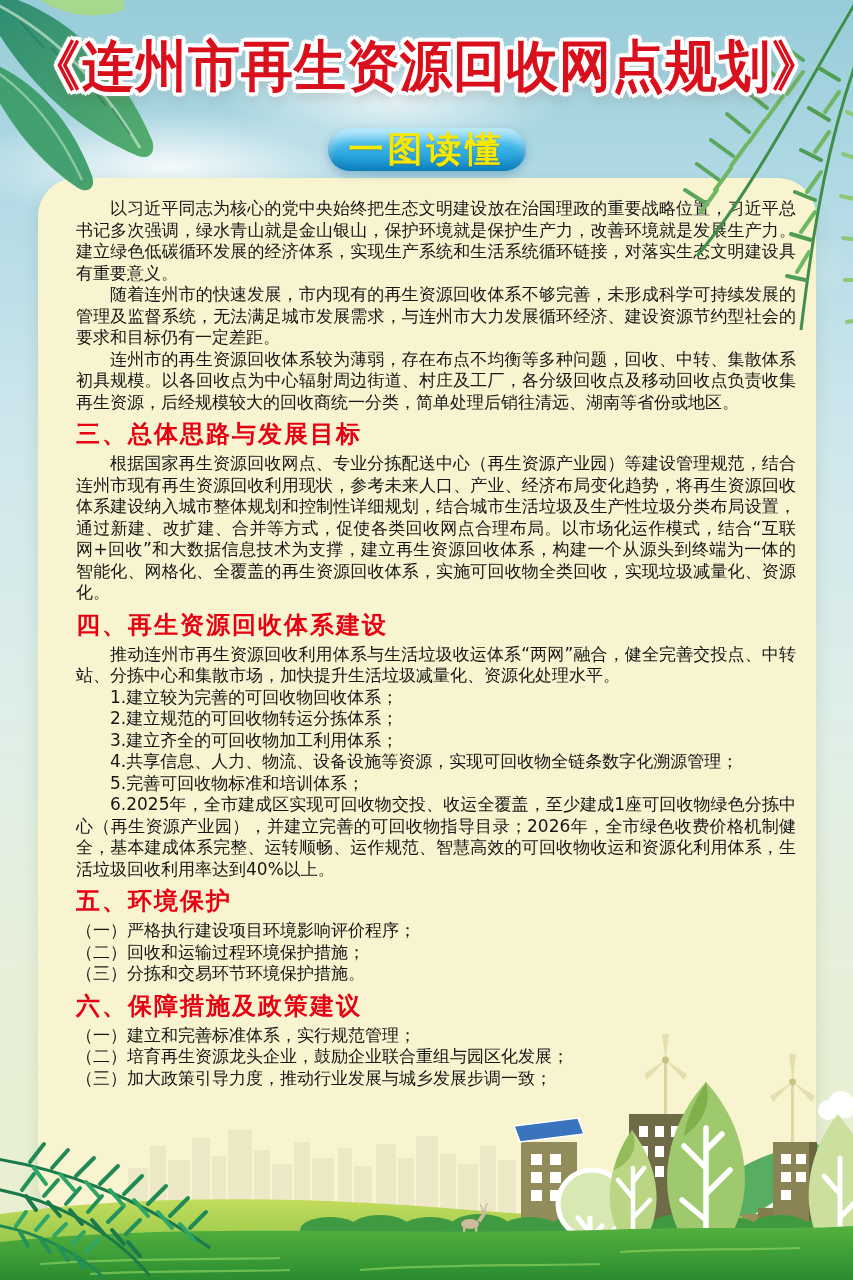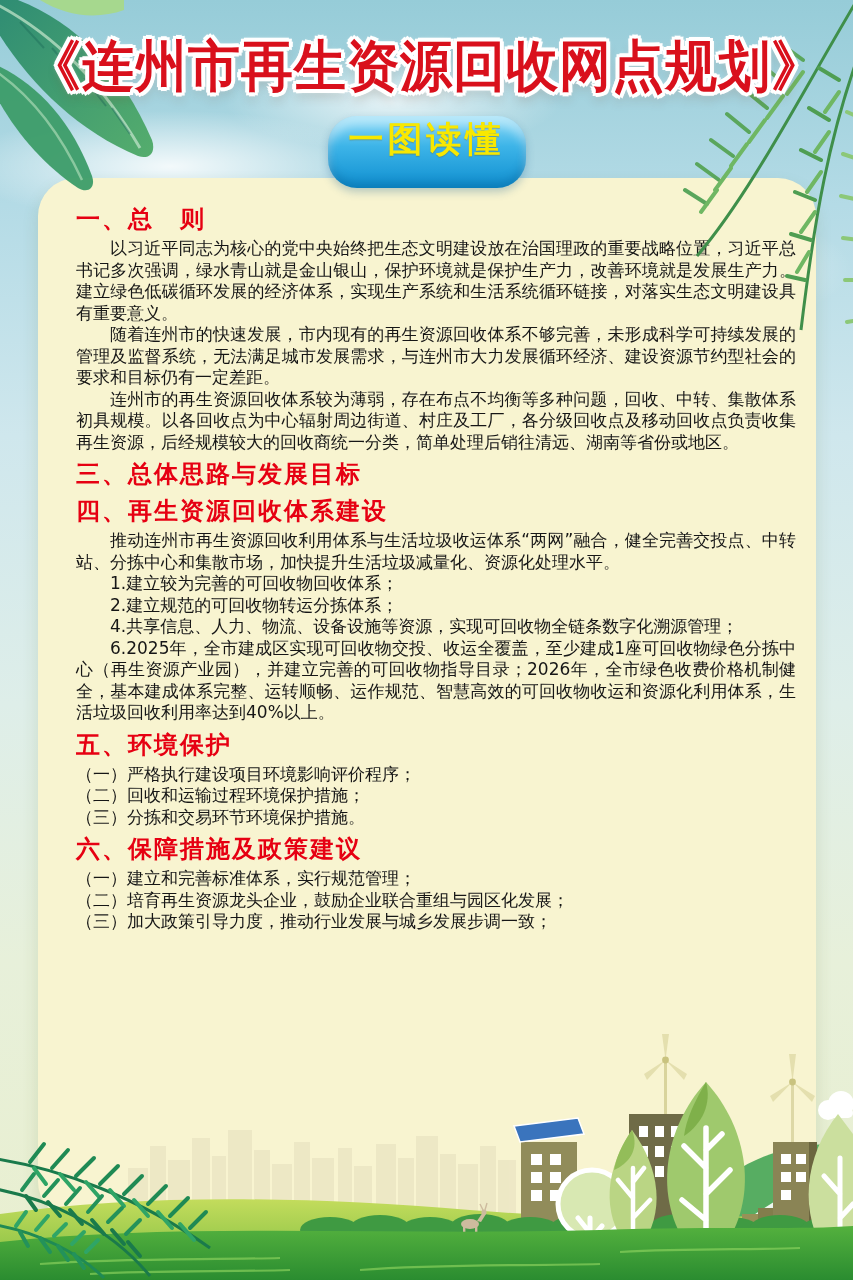--- a/index.html
+++ b/index.html
@@ -25,25 +25,25 @@
     text-align:center; font-size:52px; font-weight:900; letter-spacing:1px;
     color:#d9101c;
     text-shadow:
       -3px -3px 0 #fff, 3px -3px 0 #fff, -3px 3px 0 #fff, 3px 3px 0 #fff,
       -4px 0 0 #fff, 4px 0 0 #fff, 0 -4px 0 #fff, 0 4px 0 #fff,
       0 0 6px #fff, 0 7px 10px rgba(120,60,30,.25);
     transform:scaleY(1.06);
   }
   
   .badge {
-    position:absolute; top:116px; left:50%; transform:translateX(-50%); z-index:4;
-    width:198px; height:72px; border-radius:29px;
+    position:absolute; top:128px; left:50%; transform:translateX(-50%); z-index:4;
+    width:198px; height:43px; border-radius:29px;
     background:linear-gradient(180deg,#8edcf8 0%, #3db4e8 42%, #0f8fd0 100%);
     box-shadow: inset 0 10px 10px rgba(255,255,255,.4), inset 0 -6px 8px rgba(0,70,120,.25), 0 4px 8px rgba(30,100,150,.30);
-    display:flex; align-items:flex-start; justify-content:center;
+    display:flex; align-items:center; justify-content:center;
   }
   .badge span {
     font-size:35px; font-weight:800; color:#f8e800; letter-spacing:4px;
     text-shadow:0 1px 1px rgba(120,90,0,.35);
   }
   
   .card {
     position:absolute; left:38px; top:178px; width:778px; height:1042px; z-index:1;
     background:#f8f4d0; border-radius:38px;
     box-shadow:0 8px 16px rgba(100,120,60,.18);
@@ -100,39 +100,41 @@
 
   <h1 class="title">《连州市再生资源回收网点规划》</h1>
 
   <div class="badge">
     <span>一图读懂</span>
   </div>
 
   <div class="card">
 
     <section>
-      <h2 class="sec-h">一、总　则</h2>
       <p class="para">以习近平同志为核心的党中央始终把生态文明建设放在治国理政的重要战略位置，习近平总书记多次强调，绿水青山就是金山银山，保护环境就是保护生产力，改善环境就是发展生产力。建立绿色低碳循环发展的经济体系，实现生产系统和生活系统循环链接，对落实生态文明建设具有重要意义。</p>
     </section>
 
     <section>
       <p class="para">随着连州市的快速发展，市内现有的再生资源回收体系不够完善，未形成科学可持续发展的管理及监督系统，无法满足城市发展需求，与连州市大力发展循环经济、建设资源节约型社会的要求和目标仍有一定差距。</p>
       <p class="para">连州市的再生资源回收体系较为薄弱，存在布点不均衡等多种问题，回收、中转、集散体系初具规模。以各回收点为中心辐射周边街道、村庄及工厂，各分级回收点及移动回收点负责收集再生资源，后经规模较大的回收商统一分类，简单处理后销往清远、湖南等省份或地区。</p>
     </section>
 
     <section>
       <h2 class="sec-h">三、总体思路与发展目标</h2>
+      <p class="para">根据国家再生资源回收网点、专业分拣配送中心（再生资源产业园）等建设管理规范，结合连州市现有再生资源回收利用现状，参考未来人口、产业、经济布局变化趋势，将再生资源回收体系建设纳入城市整体规划和控制性详细规划，结合城市生活垃圾及生产性垃圾分类布局设置，通过新建、改扩建、合并等方式，促使各类回收网点合理布局。以市场化运作模式，结合“互联网+回收”和大数据信息技术为支撑，建立再生资源回收体系，构建一个从源头到终端为一体的智能化、网格化、全覆盖的再生资源回收体系，实施可回收物全类回收，实现垃圾减量化、资源化。</p>
     </section>
 
     <section>
       <h2 class="sec-h">四、再生资源回收体系建设</h2>
       <p class="para">推动连州市再生资源回收利用体系与生活垃圾收运体系“两网”融合，健全完善交投点、中转站、分拣中心和集散市场，加快提升生活垃圾减量化、资源化处理水平。</p>
       <p class="item-num">1.建立较为完善的可回收物回收体系；</p>
       <p class="item-num">2.建立规范的可回收物转运分拣体系；</p>
+      <p class="item-num">3.建立齐全的可回收物加工利用体系；</p>
       <p class="item-num">4.共享信息、人力、物流、设备设施等资源，实现可回收物全链条数字化溯源管理；</p>
+      <p class="item-num">5.完善可回收物标准和培训体系；</p>
       <p class="item-num">6.2025年，全市建成区实现可回收物交投、收运全覆盖，至少建成1座可回收物绿色分拣中心（再生资源产业园），并建立完善的可回收物指导目录；2026年，全市绿色收费价格机制健全，基本建成体系完整、运转顺畅、运作规范、智慧高效的可回收物收运和资源化利用体系，生活垃圾回收利用率达到40%以上。</p>
     </section>
 
     <section>
       <h2 class="sec-h">五、环境保护</h2>
       <p class="item-paren">（一）严格执行建设项目环境影响评价程序；</p>
       <p class="item-paren">（二）回收和运输过程环境保护措施；</p>
       <p class="item-paren">（三）分拣和交易环节环境保护措施。</p>
     </section>
 

